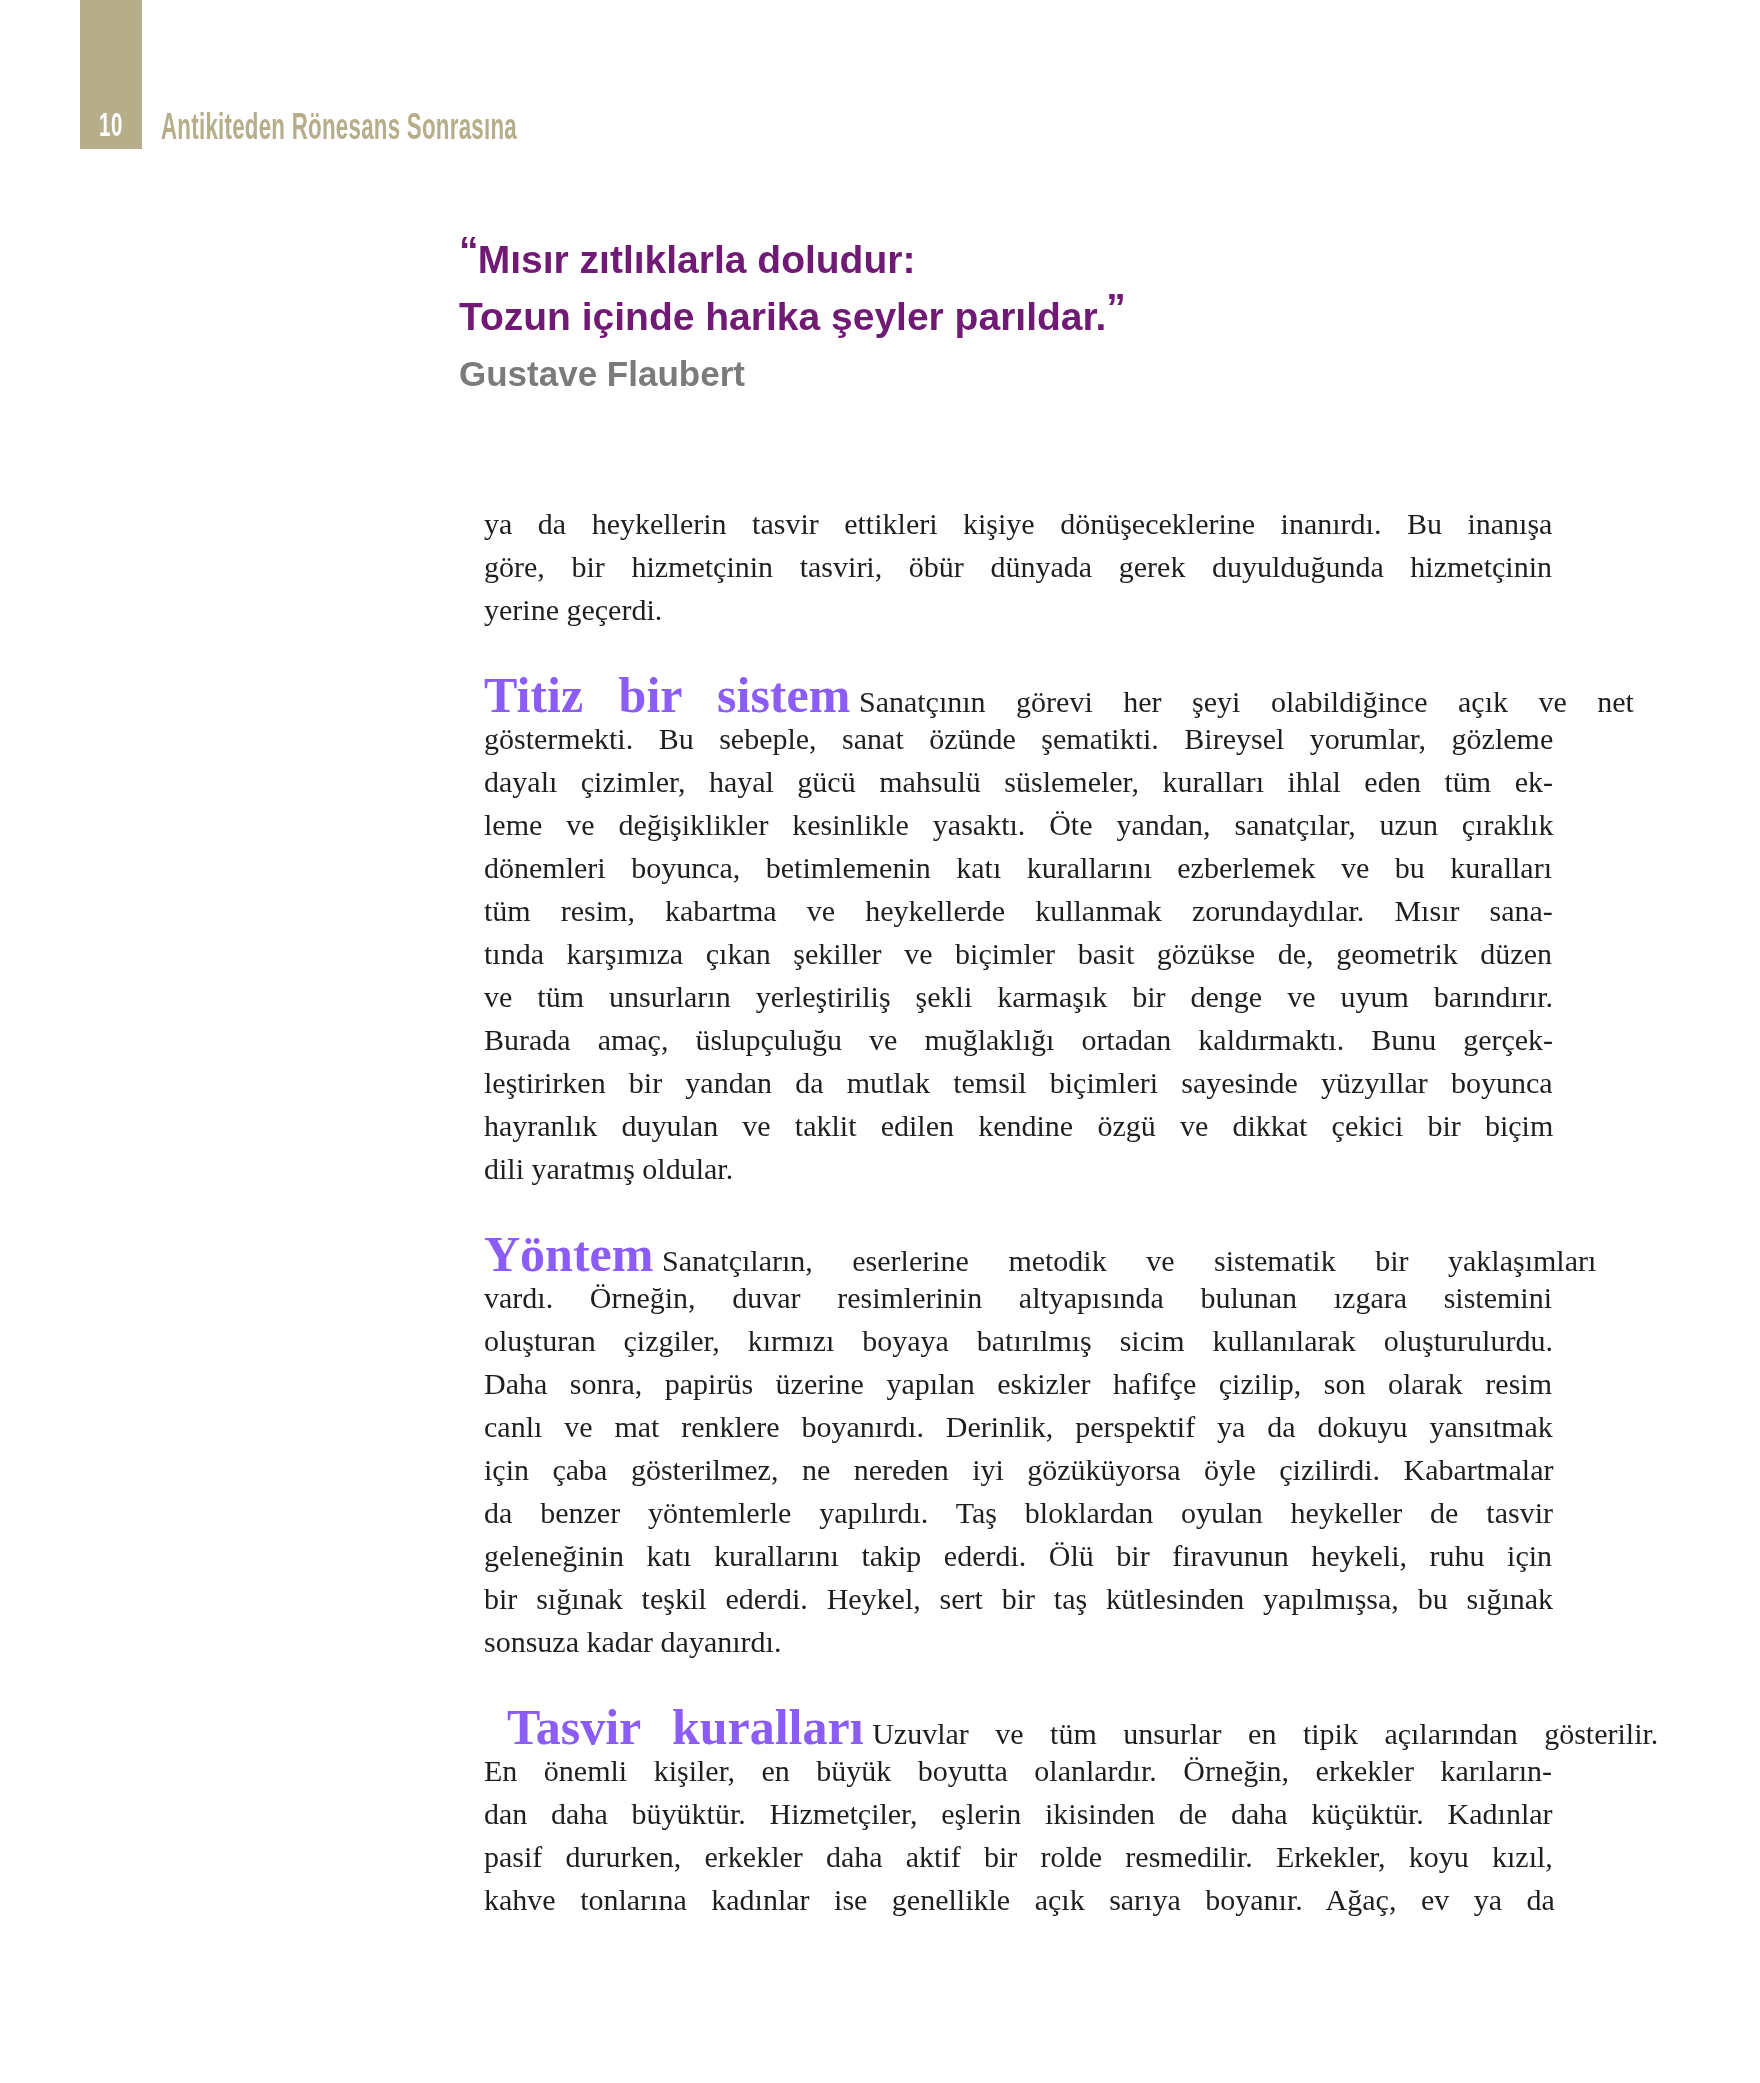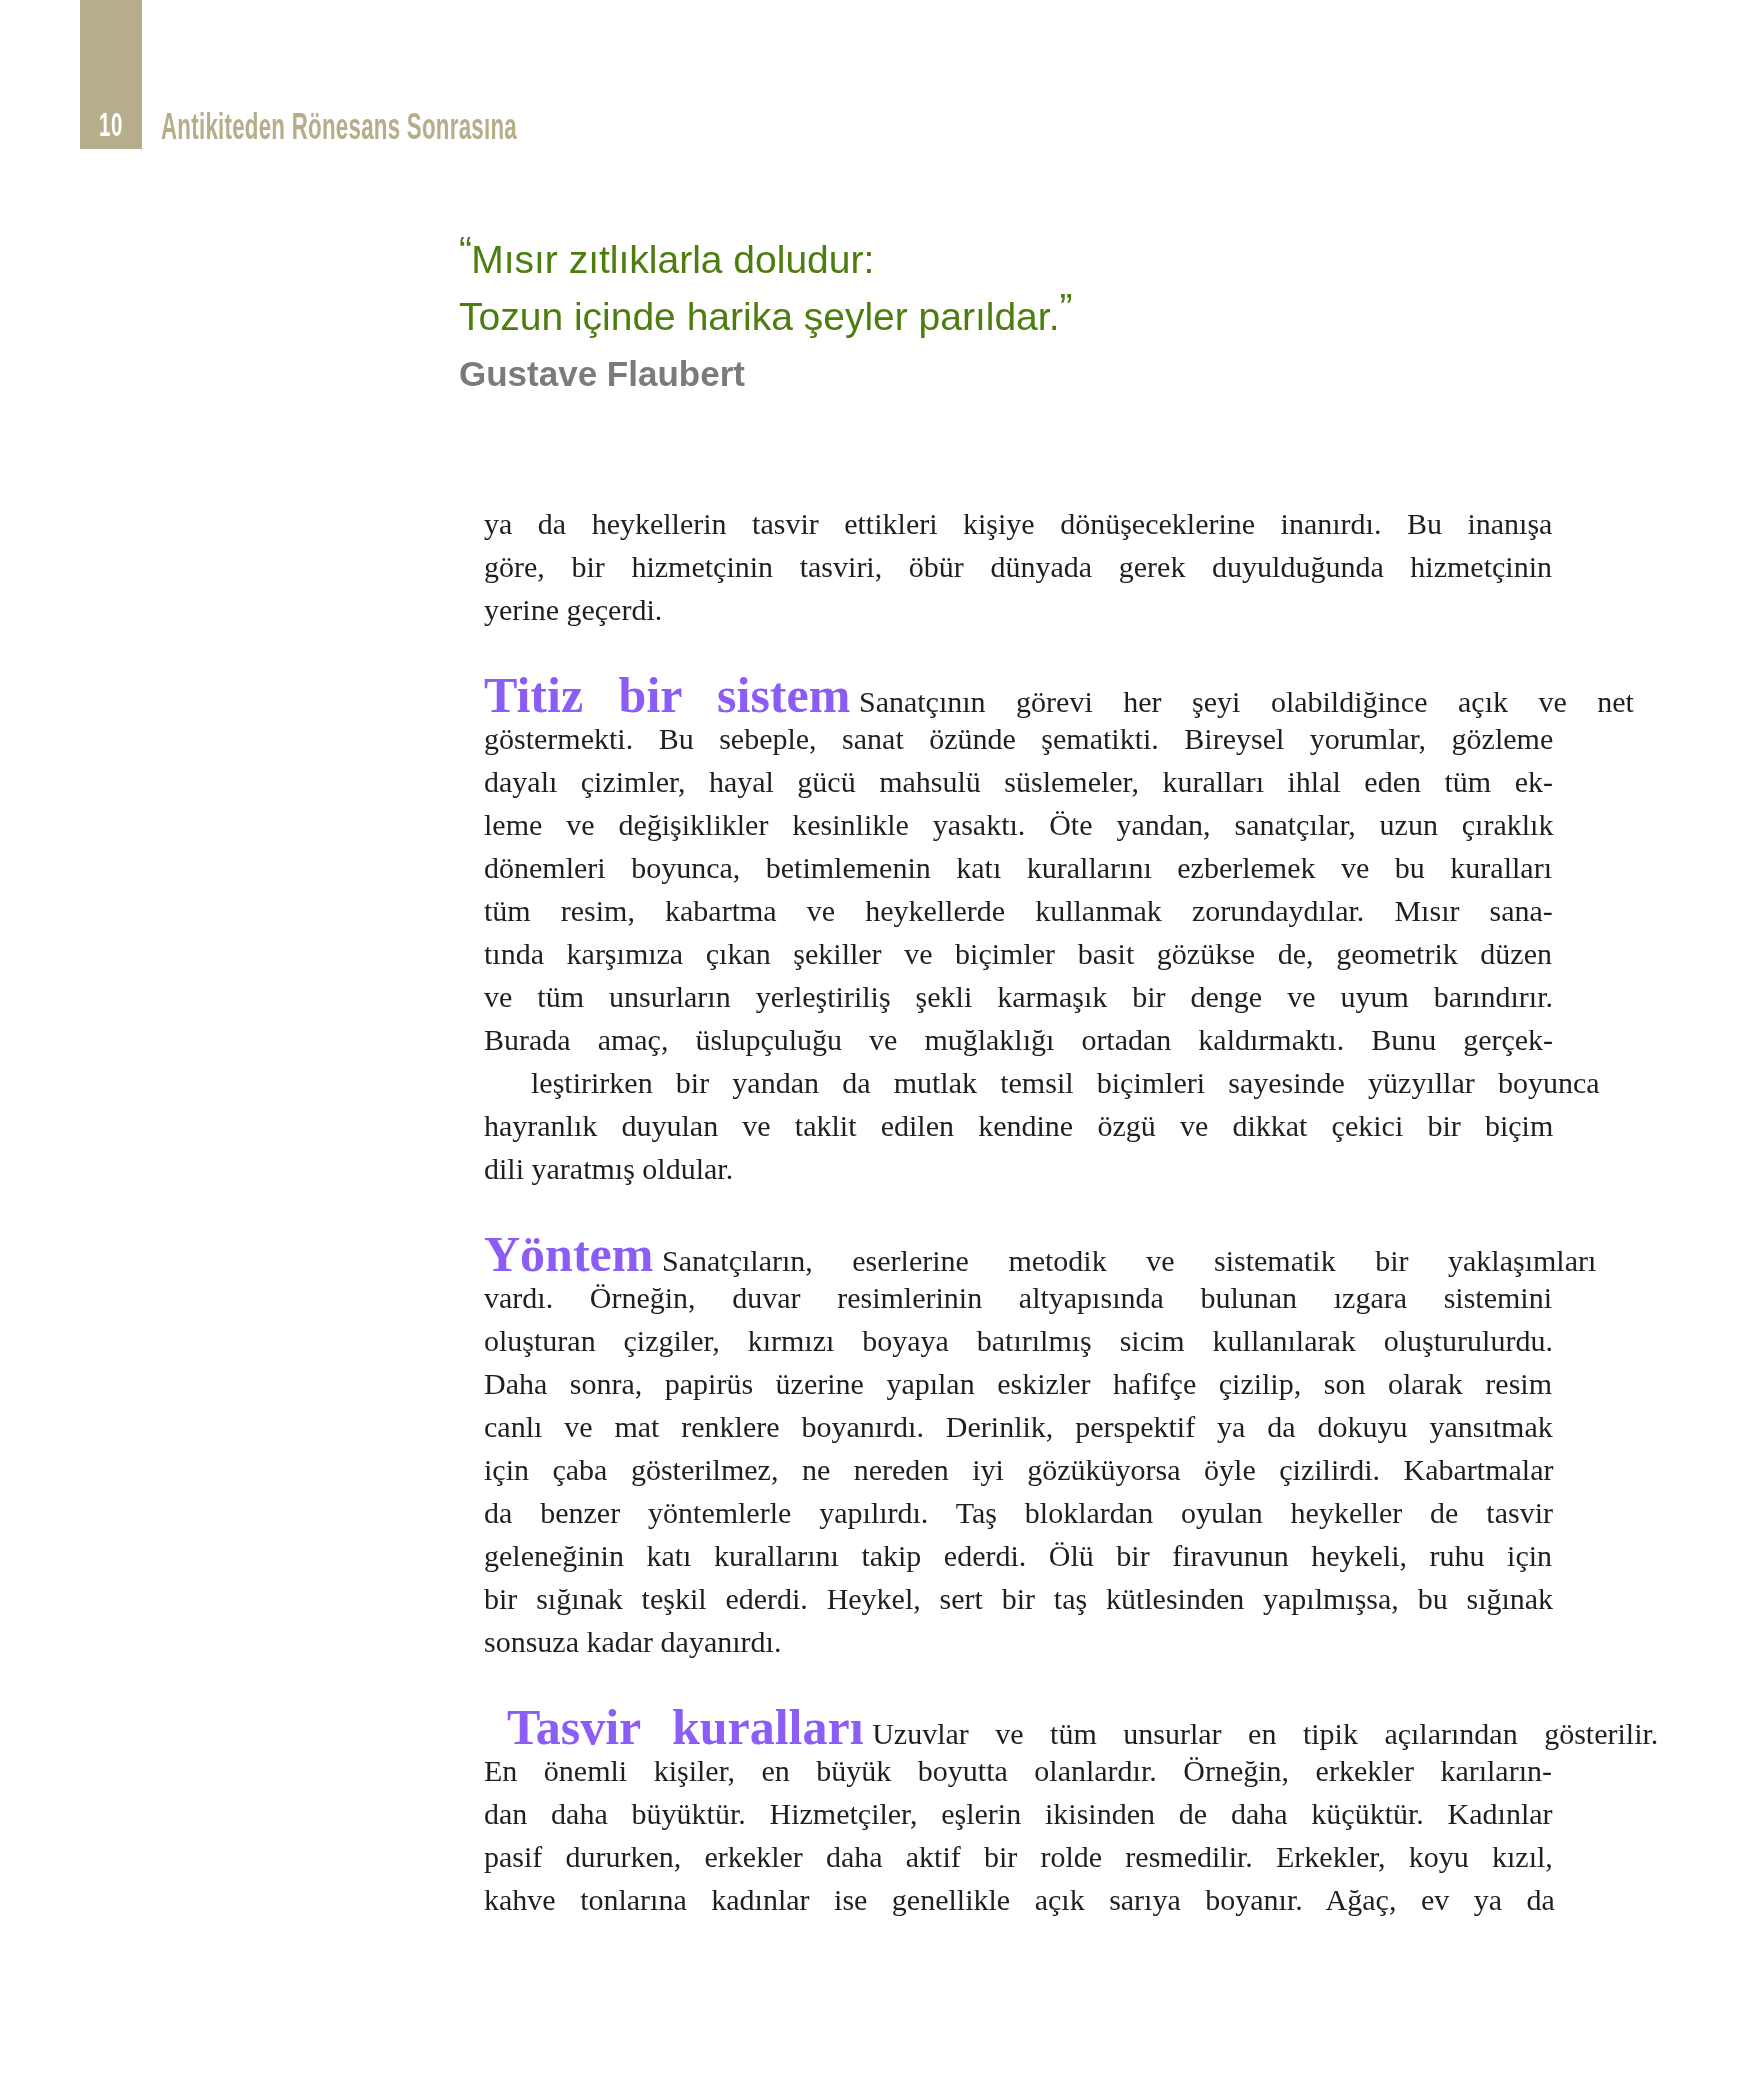--- a/index.html
+++ b/index.html
@@ -5,21 +5,21 @@
   html, body { margin: 0; padding: 0; background: #ffffff; }
   body { width: 1760px; height: 2084px; position: relative; overflow: hidden; }
   .tan-bar { position: absolute; left: 80px; top: 0; width: 62px; height: 149px; background: #b6ad8b; }
   .page-num { position: absolute; left: 80px; width: 62px; top: 106px; text-align: center;
     font-family: "Liberation Sans", sans-serif; font-weight: bold; font-size: 33px; color: #ffffff;
     transform: scaleX(0.62); transform-origin: center; letter-spacing: 0.9px; }
   .running-head { position: absolute; left: 161px; top: 106px;
     font-family: "Liberation Sans", sans-serif; font-weight: bold; font-size: 36px; color: #b6ad8b;
     transform: scaleX(0.62); transform-origin: left top; white-space: nowrap; letter-spacing: 0.4px; }
   .quote { position: absolute; left: 459px; top: 231px; font-family: "Liberation Sans", sans-serif; }
-  .quote-line { position: relative; font-weight: normal; font-size: 39px; color: #4d7c0f; line-height: 57px; white-space: nowrap; }
+  .quote-line { position: relative; font-weight: bold; font-size: 39px; color: #701a75; line-height: 57px; white-space: nowrap; }
   .qmark { font-size: 39px; position: relative; top: -8.6px; margin-right: 0.9px; letter-spacing: -1.7px; }
   .author { font-weight: bold; font-size: 35px; color: #7b7b7b; line-height: 57px; white-space: nowrap; }
   .body { position: absolute; left: 484px; width: 1068px; top: 502px;
     font-family: "Liberation Serif", serif; font-size: 30px; color: #1f1f1f; }
   .para { margin: 0 0 43px 0; }
   .line { display: block; height: 43px; line-height: 43px; white-space: nowrap; text-align: justify; text-align-last: justify; overflow: visible; }
   .line.last { text-align: left; text-align-last: left; }
   .lead { font-weight: bold; font-size: 50px; color: #8b5cf6; margin-right: 8.6px; }
 </style>
 </head>
@@ -44,21 +44,21 @@
     <div class="para">
       <span class="line" style="display: block; width: 1068px; word-spacing: 23px;"><span class="lead">Titiz bir sistem</span><span>Sanatçının görevi her şeyi olabildiğince açık ve net</span></span>
       <span class="line" style="display: block; width: 1068px; word-spacing: 18px;"><span>göstermekti. Bu sebeple, sanat özünde şematikti. Bireysel yorumlar, gözleme</span></span>
       <span class="line" style="display: block; width: 1068px; word-spacing: 16px;"><span>dayalı çizimler, hayal gücü mahsulü süslemeler, kuralları ihlal eden tüm ek-</span></span>
       <span class="line" style="display: block; width: 1068px; word-spacing: 16.4px;"><span>leme ve değişiklikler kesinlikle yasaktı. Öte yandan, sanatçılar, uzun çıraklık</span></span>
       <span class="line" style="display: block; width: 1068px; word-spacing: 18px;"><span>dönemleri boyunca, betimlemenin katı kurallarını ezberlemek ve bu kuralları</span></span>
       <span class="line" style="display: block; width: 1068px; word-spacing: 22.6px;"><span>tüm resim, kabartma ve heykellerde kullanmak zorundaydılar. Mısır sana-</span></span>
       <span class="line" style="display: block; width: 1068px; word-spacing: 15px;"><span>tında karşımıza çıkan şekiller ve biçimler basit gözükse de, geometrik düzen</span></span>
       <span class="line" style="display: block; width: 1068px; word-spacing: 17.5px;"><span>ve tüm unsurların yerleştiriliş şekli karmaşık bir denge ve uyum barındırır.</span></span>
       <span class="line" style="display: block; width: 1068px; word-spacing: 19.5px;"><span>Burada amaç, üslupçuluğu ve muğlaklığı ortadan kaldırmaktı. Bunu gerçek-</span></span>
-      <span class="line" style="display: block; width: 1068px; word-spacing: 15.7px; margin-left: 47px;"><span>leştirirken bir yandan da mutlak temsil biçimleri sayesinde yüzyıllar boyunca</span></span>
+      <span class="line" style="display: block; width: 1068px; word-spacing: 15.7px;"><span>leştirirken bir yandan da mutlak temsil biçimleri sayesinde yüzyıllar boyunca</span></span>
       <span class="line" style="display: block; width: 1068px; word-spacing: 16.7px;"><span>hayranlık duyulan ve taklit edilen kendine özgü ve dikkat çekici bir biçim</span></span>
       <span class="line last"><span>dili yaratmış oldular.</span></span>
     </div>
     <div class="para">
       <span class="line" style="display: block; width: 1068px; word-spacing: 32px;"><span class="lead">Yöntem</span><span>Sanatçıların, eserlerine metodik ve sistematik bir yaklaşımları</span></span>
       <span class="line" style="display: block; width: 1068px; word-spacing: 29px;"><span>vardı. Örneğin, duvar resimlerinin altyapısında bulunan ızgara sistemini</span></span>
       <span class="line" style="display: block; width: 1068px; word-spacing: 20.4px;"><span>oluşturan çizgiler, kırmızı boyaya batırılmış sicim kullanılarak oluşturulurdu.</span></span>
       <span class="line" style="display: block; width: 1068px; word-spacing: 15px;"><span>Daha sonra, papirüs üzerine yapılan eskizler hafifçe çizilip, son olarak resim</span></span>
       <span class="line" style="display: block; width: 1068px; word-spacing: 14.4px;"><span>canlı ve mat renklere boyanırdı. Derinlik, perspektif ya da dokuyu yansıtmak</span></span>
       <span class="line" style="display: block; width: 1068px; word-spacing: 16px;"><span>için çaba gösterilmez, ne nereden iyi gözüküyorsa öyle çizilirdi. Kabartmalar</span></span>

